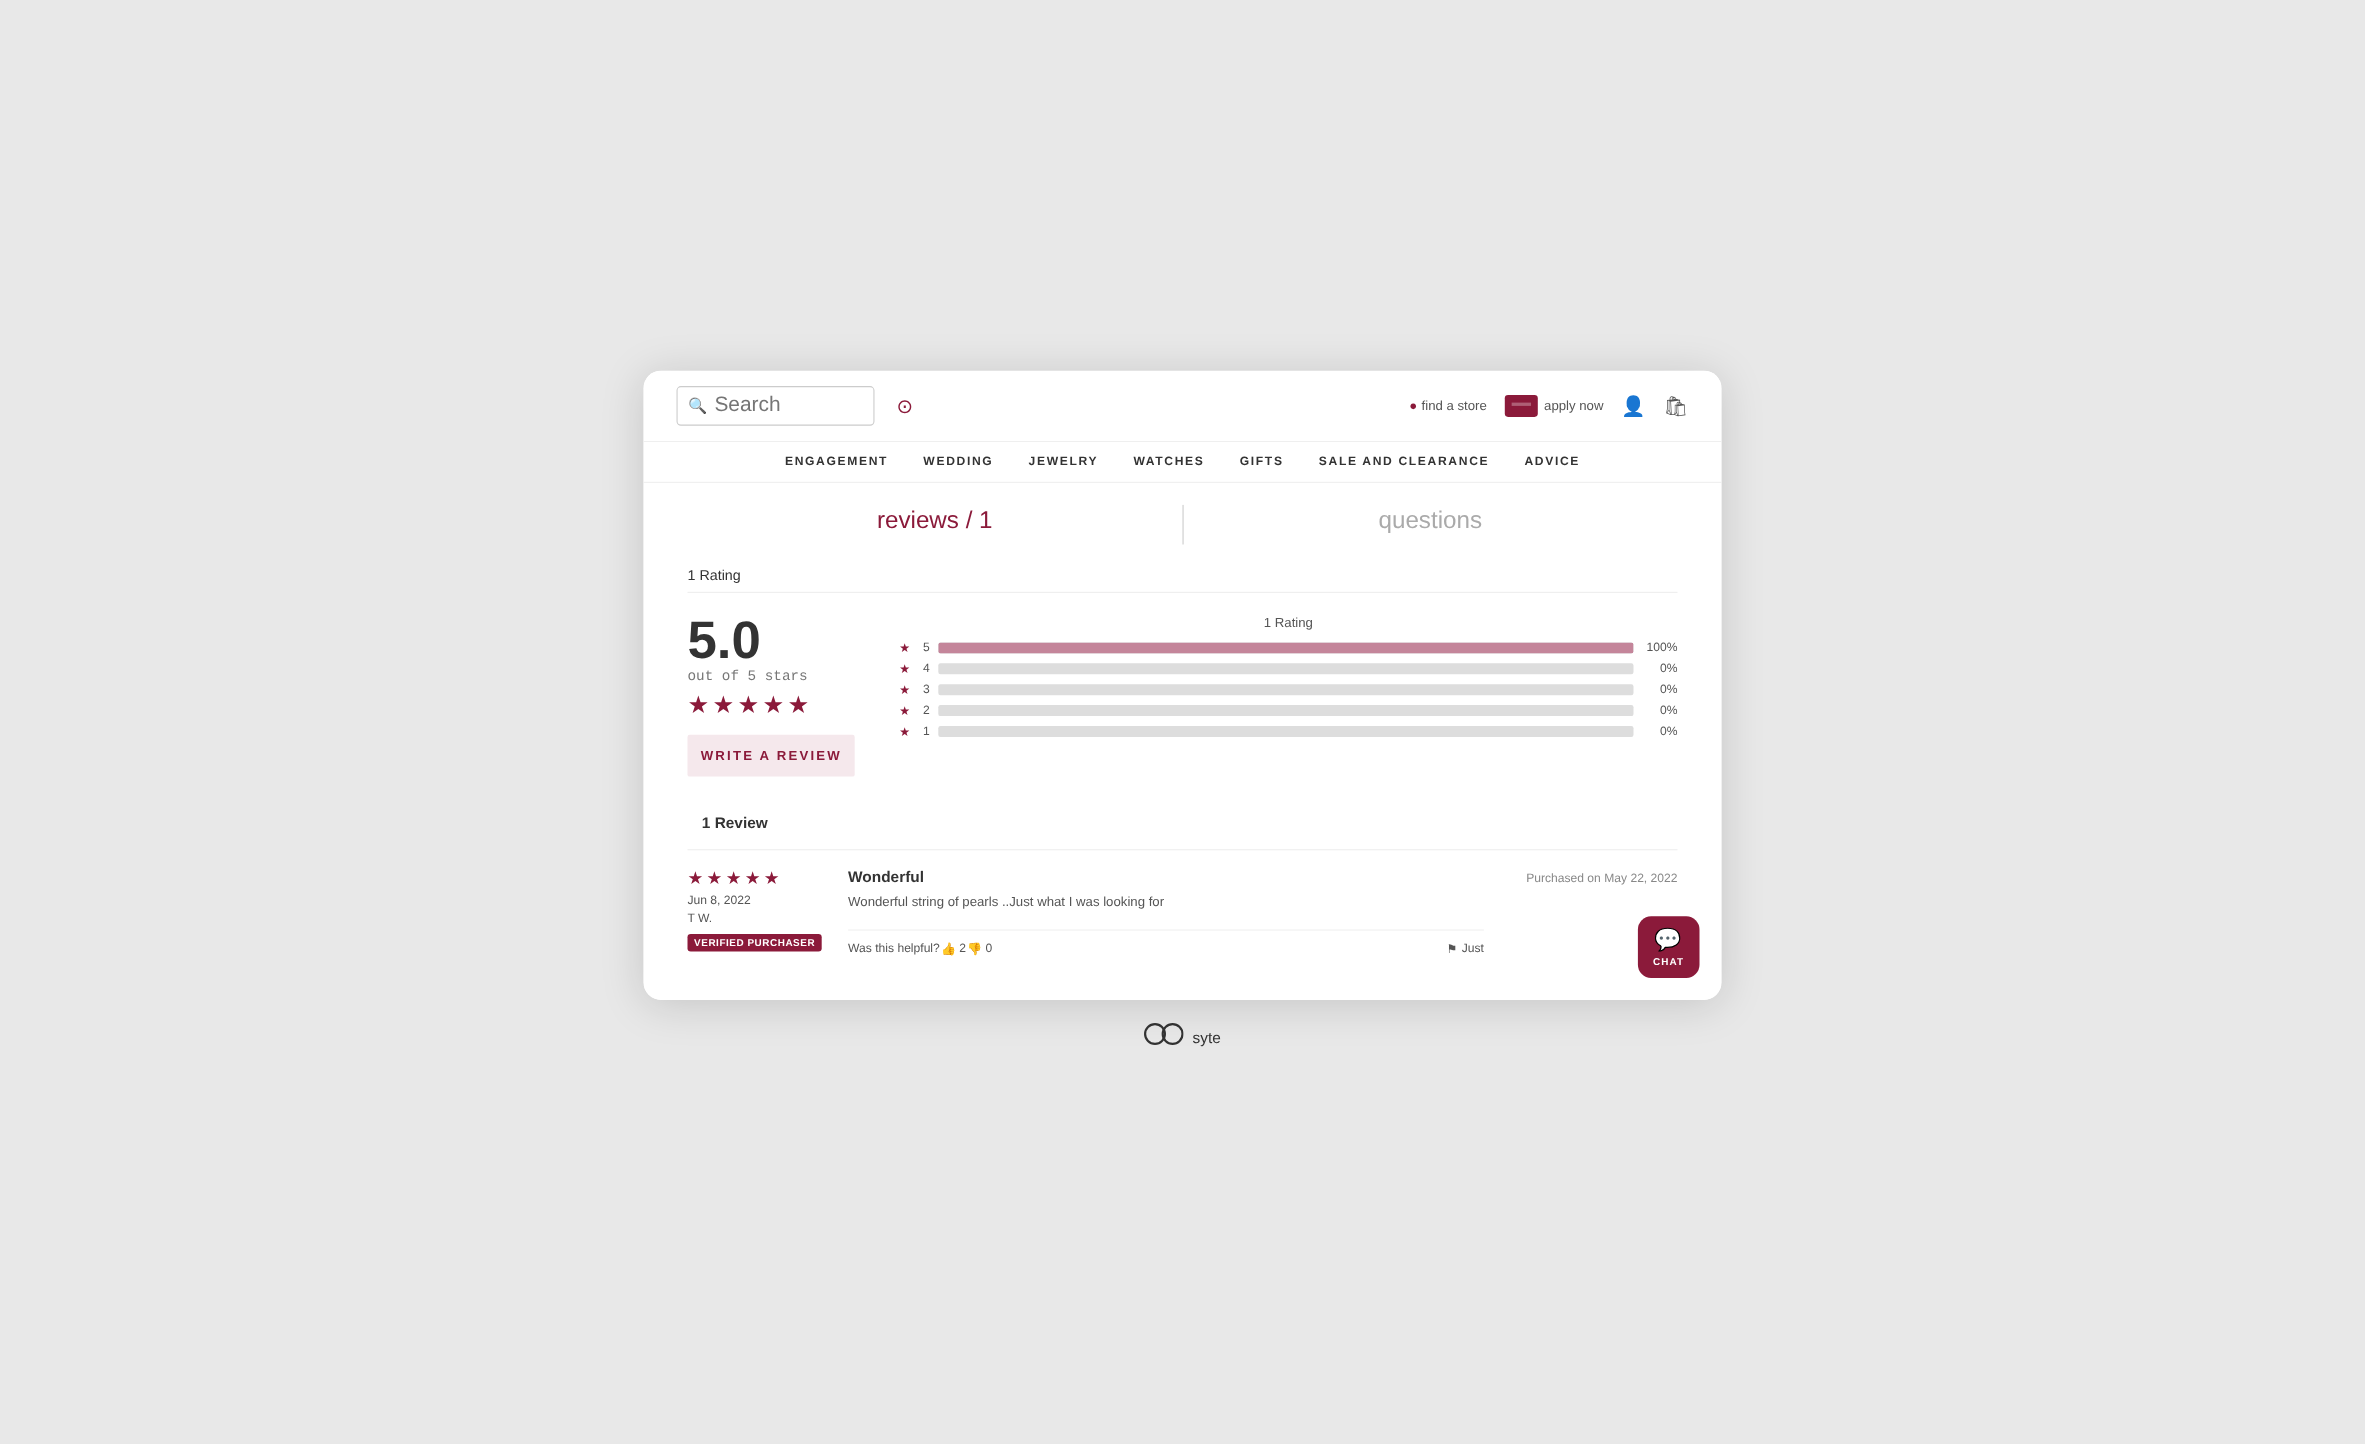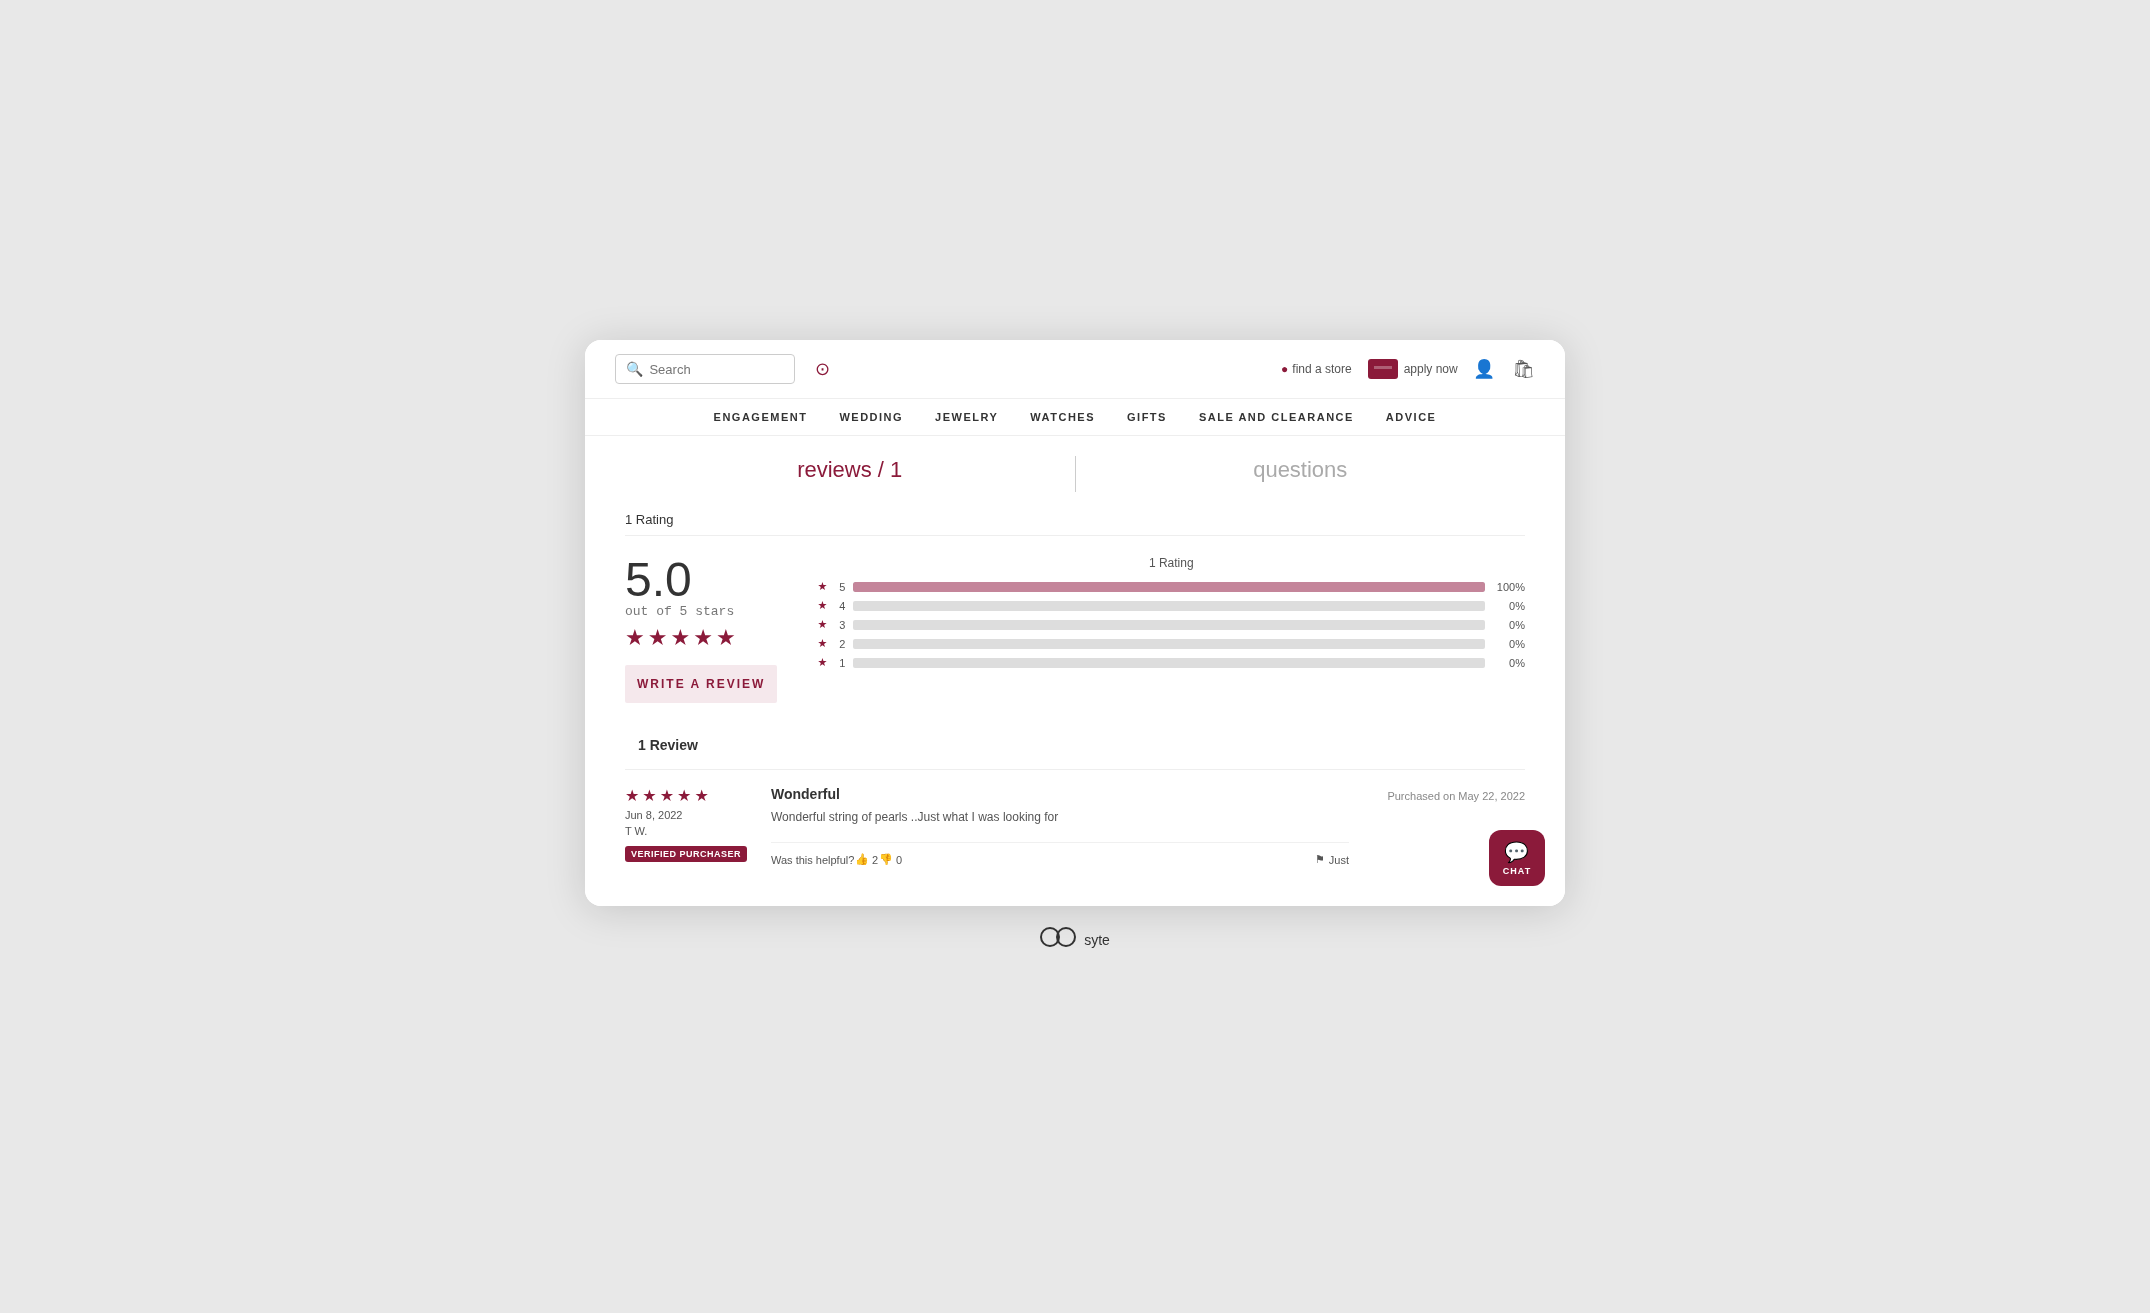--- a/index.html
+++ b/index.html
@@ -43,21 +43,21 @@
       gap: 6px;
       border: 1px solid #ccc;
       border-radius: 4px;
       padding: 6px 10px;
       width: 180px;
     }
     .search-icon { color: #999; font-size: 14px; }
     .search-input {
       border: none;
       outline: none;
-      font-size: 13px;
+      font-size: 19px;
       color: #555;
       background: transparent;
       width: 120px;
     }
     .camera-icon { color: #8b1a3a; font-size: 18px; margin-left: 8px; cursor: pointer; }
     .logo-area {
       flex: 1;
       text-align: center;
     }
     .logo-title {
@@ -180,21 +180,21 @@
       align-items: flex-start;
       padding: 10px 0;
     }
     .big-score {
       display: flex;
       flex-direction: column;
       align-items: flex-start;
     }
     .score-number {
       font-size: 48px;
-      font-weight: 400;
+      font-weight: 700;
       color: #333;
       line-height: 1;
     }
     .out-of {
       font-size: 13px;
       color: #777;
       margin-bottom: 6px;
       font-family: Liberation Mono, monospace;
     }
     .stars-row {

